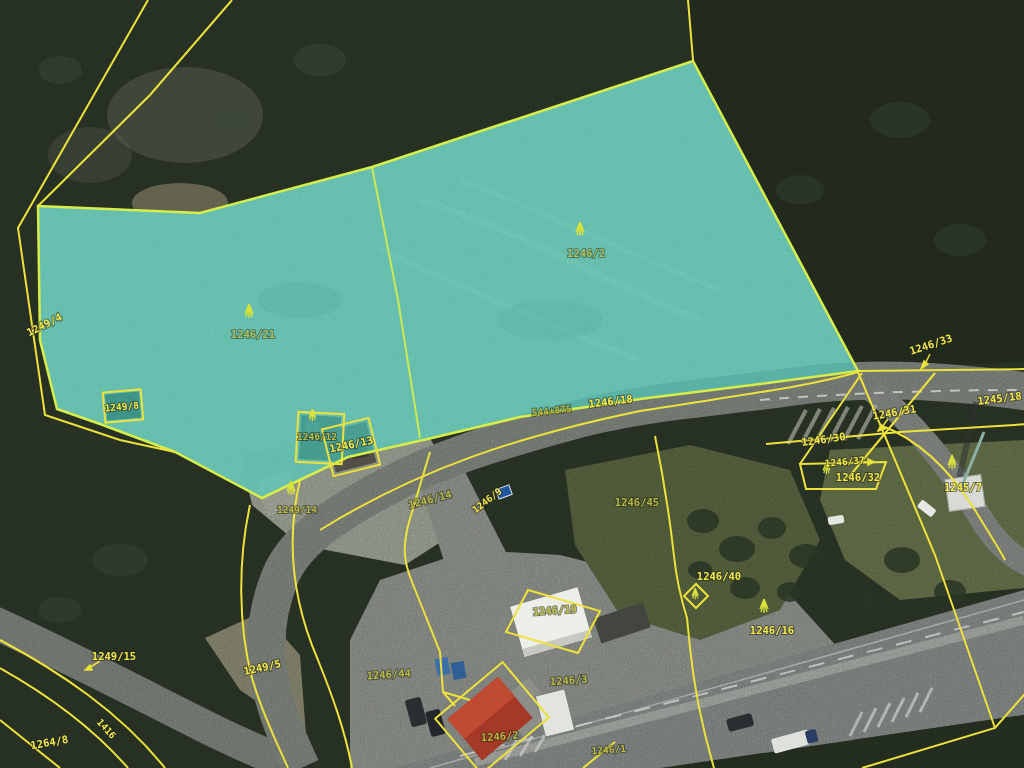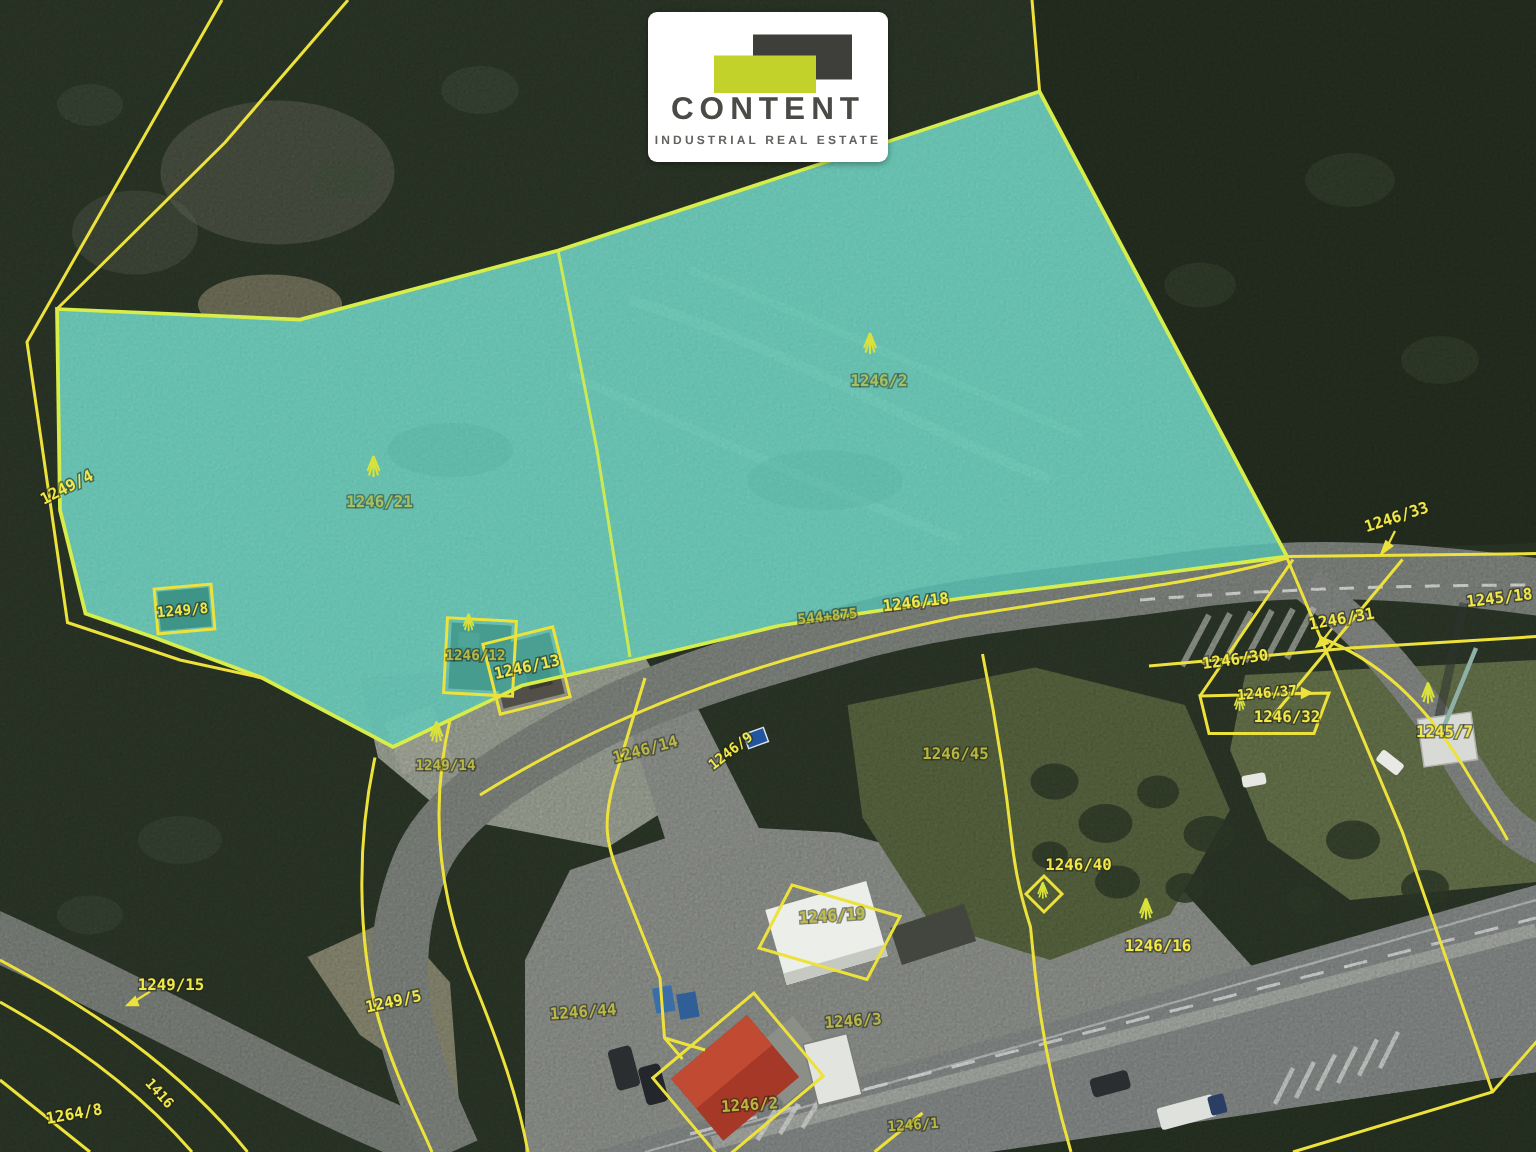--- a/index.html
+++ b/index.html
@@ -250,21 +250,13 @@
     <text class="lbl olive" x="569" y="684" transform="rotate(-4 569 684)">1246/3</text>
     <text class="lbl olive" x="500" y="740" transform="rotate(-4 500 740)">1246/2</text>
     <text class="lbl olive sm" x="609" y="753" transform="rotate(-4 609 753)">1246/1</text>
     <text class="lbl" x="114" y="660">1249/15</text>
     <text class="lbl" x="263" y="671" transform="rotate(-12 263 671)">1249/5</text>
     <text class="lbl" x="50" y="746" transform="rotate(-10 50 746)">1264/8</text>
     <text class="lbl sm" x="104" y="731" transform="rotate(48 104 731)">1416</text>
   </g>
 </svg>
 
-  <div class="logo">
-    <div class="mark">
-      <div class="dark"></div>
-      <div class="green"></div>
-    </div>
-    <div class="name">CONTENT</div>
-    <div class="tag">INDUSTRIAL REAL ESTATE</div>
-  </div>
 </div>
 
 </body></html>

